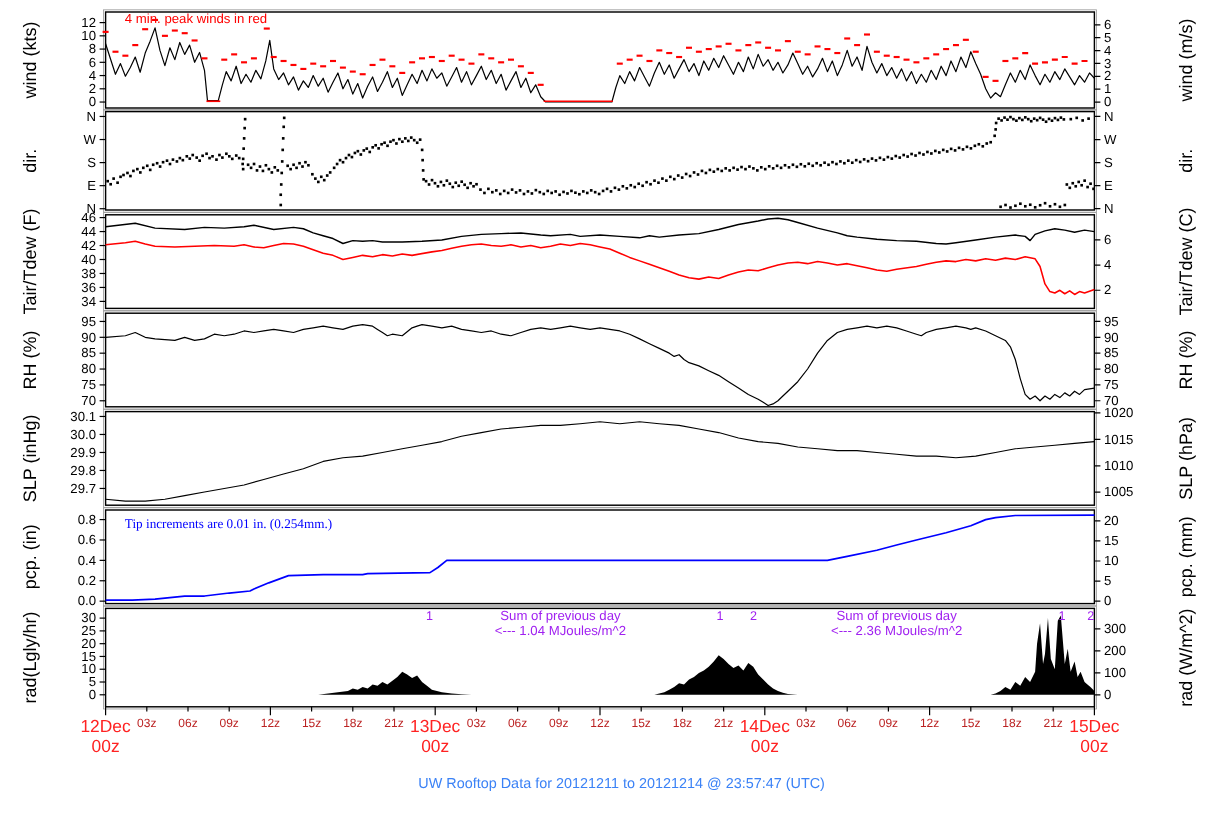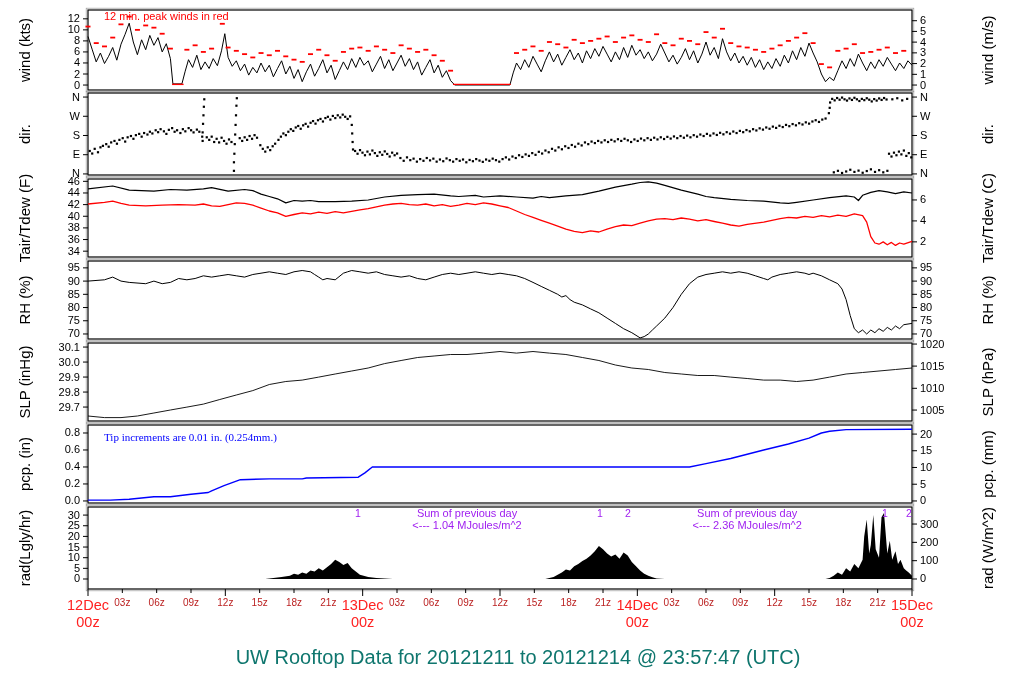--- a/index.html
+++ b/index.html
@@ -2,21 +2,21 @@
 <html><head>
 <meta charset="utf-8">
 <style>
   html,body{margin:0;padding:0;background:#fff;}
   .stage{position:relative;width:1024px;height:700px;background:#fff;overflow:hidden;
          font-family:"Liberation Sans", sans-serif;}
   .note{position:absolute;font-size:11px;white-space:nowrap;}
   #note-peak{left:104px;top:10px;color:#ff0000;}
   #note-tip{left:104px;top:431px;color:#0000ff;font-family:Liberation Serif, serif;}
   #chart-title{position:absolute;left:0;right:0;top:646px;text-align:center;
-               font-size:20px;color:#0f766e;padding-left:12px;}
+               font-size:12px;color:#3b82f6;padding-left:12px;}
   svg text{font-family:"Liberation Sans", sans-serif;}
 </style>
 </head>
 <body>
 
 <div class="stage">
   <svg id="plot" width="1024" height="700">
       <g>
         <rect x="88" y="10" width="824" height="80" fill="none" stroke="#000" stroke-width="1.2"></rect>
         <rect x="86.2" y="8.2" width="827.6" height="83.6" fill="none" stroke="#999" stroke-width="0.7"></rect>
@@ -706,16 +706,16 @@
         <text x="467.04" y="529" text-anchor="middle" font-size="11" fill="#a020f0">&lt;--- 1.04 MJoules/m^2</text>
         <text x="747.2" y="517" text-anchor="middle" font-size="11" fill="#a020f0">Sum of previous day</text>
         <text x="747.2" y="529" text-anchor="middle" font-size="11" fill="#a020f0">&lt;--- 2.36 MJoules/m^2</text>
         <text x="357.9424" y="517" text-anchor="middle" font-size="10.5" fill="#a020f0">1</text>
         <text x="600.0336" y="517" text-anchor="middle" font-size="10.5" fill="#a020f0">1</text>
         <text x="627.9672" y="517" text-anchor="middle" font-size="10.5" fill="#a020f0">2</text>
         <text x="884.9728" y="517" text-anchor="middle" font-size="10.5" fill="#a020f0">1</text>
         <text x="908.9512" y="517" text-anchor="middle" font-size="10.5" fill="#a020f0">2</text>
       </g>
     </svg>
-  <div class="note" id="note-peak">12 min. peak winds in red</div>
+  <div class="note" id="note-peak">4 min. peak winds in red</div>
   <div class="note" id="note-tip">Tip increments are 0.01 in. (0.254mm.)</div>
   <div id="chart-title">UW Rooftop Data for 20121211  to  20121214 @ 23:57:47  (UTC)</div>
 </div>
 
 </body></html>

